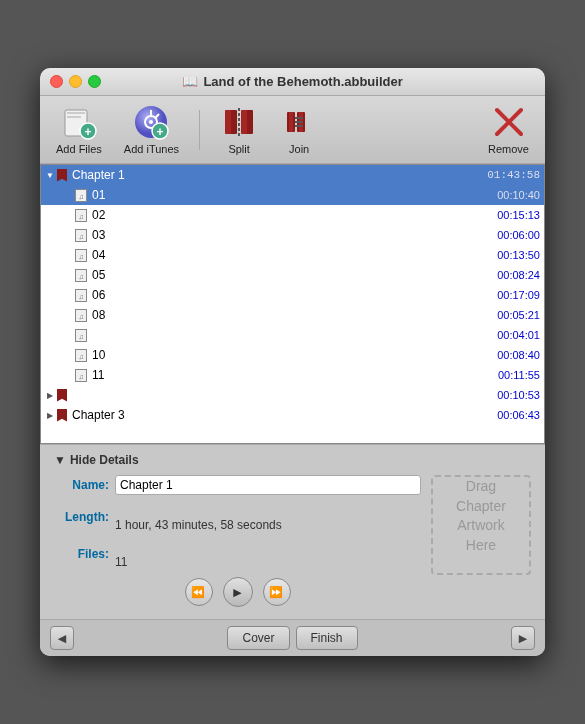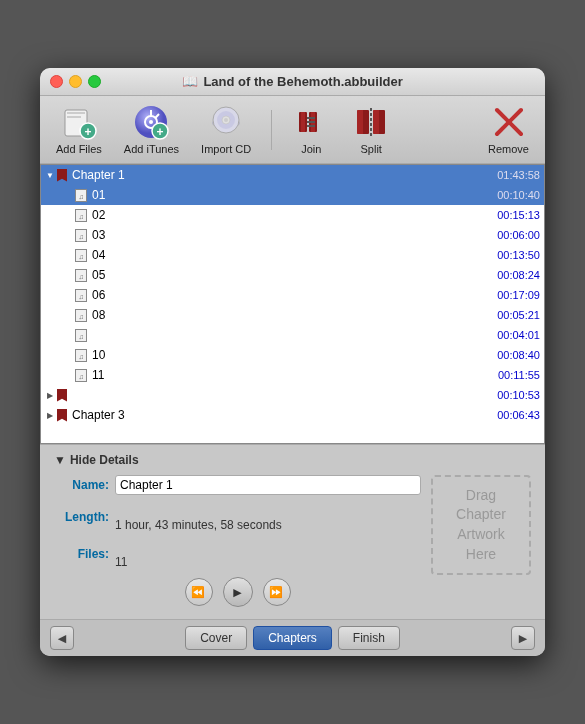--- a/index.html
+++ b/index.html
@@ -169,21 +169,21 @@
     }
     .detail-value-text {
       color: #333;
       font-size: 12px;
       margin-top: 17px;
     }
     .artwork-box {
       width: 100px; height: 100px;
       border: 2px dashed #aaa;
       border-radius: 4px;
-      display: flex; align-items: center; justify-content: center;
+      display: flex; align-items: flex-start; justify-content: center;
       text-align: center;
       font-size: 14px;
       color: #999;
       line-height: 1.4;
       flex-shrink: 0;
     }
     
     .player-controls {
       display: flex;
       justify-content: center;
@@ -286,82 +286,70 @@
           <circle cx="18" cy="18" r="2" fill="white"></circle>
           <line x1="18" y1="6" x2="18" y2="12" stroke="white" stroke-width="2"></line>
           <line x1="26" y1="10" x2="22" y2="14.2" stroke="white" stroke-width="2"></line>
           <circle cx="27" cy="27" r="8" fill="#4a8" stroke="#fff" stroke-width="1.5"></circle>
           <text x="27" y="31.5" text-anchor="middle" font-size="12" font-weight="bold" fill="white">+</text>
         </svg>
       </div>
       <span class="toolbar-btn-label">Add iTunes</span>
     </div>
 
+
+    <div class="toolbar-separator"></div>
+
     <div class="toolbar-btn">
       <div class="toolbar-btn-icon">
         <svg width="36" height="36" viewBox="0 0 36 36">
-          <ellipse cx="18" cy="19" rx="14" ry="5" fill="#a0a0c0" opacity="0.5"></ellipse>
-          <circle cx="18" cy="16" r="13" fill="#d8d8e8" stroke="#aaa" stroke-width="1"></circle>
-          <circle cx="18" cy="16" r="9" fill="rgba(180,180,220,0.4)"></circle>
-          <circle cx="18" cy="16" r="4" fill="#e0e0e0" stroke="#bbb" stroke-width="0.5"></circle>
-          <circle cx="18" cy="16" r="2" fill="#ccc"></circle>
+          <rect x="4" y="6" width="12" height="24" rx="1" fill="#8b1a1a"></rect>
+          <rect x="4" y="6" width="6" height="24" fill="#c03030" opacity="0.5"></rect>
+          <rect x="20" y="6" width="12" height="24" rx="1" fill="#8b1a1a"></rect>
+          <rect x="20" y="6" width="6" height="24" fill="#c03030" opacity="0.5"></rect>
+          <line x1="18" y1="4" x2="18" y2="32" stroke="#555" stroke-width="2" stroke-dasharray="3,2"></line>
         </svg>
       </div>
-      <span class="toolbar-btn-label">Import CD</span>
-    </div>
-
-    <div class="toolbar-separator"></div>
+      <span class="toolbar-btn-label">Split</span>
+    </div>
 
     <div class="toolbar-btn">
       <div class="toolbar-btn-icon">
         <svg width="36" height="36" viewBox="0 0 36 36">
           <rect x="6" y="8" width="8" height="20" rx="1" fill="#8b1a1a"></rect>
           <rect x="16" y="8" width="8" height="20" rx="1" fill="#8b1a1a"></rect>
           <rect x="8" y="8" width="4" height="20" fill="#c03030" opacity="0.5"></rect>
           <rect x="18" y="8" width="4" height="20" fill="#c03030" opacity="0.5"></rect>
           <path d="M14 14 L22 14" stroke="#555" stroke-width="2" fill="none"></path>
           <path d="M14 18 L22 18" stroke="#555" stroke-width="2" fill="none"></path>
           <path d="M14 22 L22 22" stroke="#555" stroke-width="2" fill="none"></path>
         </svg>
       </div>
       <span class="toolbar-btn-label">Join</span>
     </div>
 
-    <div class="toolbar-btn">
-      <div class="toolbar-btn-icon">
-        <svg width="36" height="36" viewBox="0 0 36 36">
-          <rect x="4" y="6" width="12" height="24" rx="1" fill="#8b1a1a"></rect>
-          <rect x="4" y="6" width="6" height="24" fill="#c03030" opacity="0.5"></rect>
-          <rect x="20" y="6" width="12" height="24" rx="1" fill="#8b1a1a"></rect>
-          <rect x="20" y="6" width="6" height="24" fill="#c03030" opacity="0.5"></rect>
-          <line x1="18" y1="4" x2="18" y2="32" stroke="#555" stroke-width="2" stroke-dasharray="3,2"></line>
-        </svg>
-      </div>
-      <span class="toolbar-btn-label">Split</span>
-    </div>
-
     <div style="flex:1"></div>
 
     <div class="toolbar-btn">
       <div class="toolbar-btn-icon">
         <svg width="36" height="36" viewBox="0 0 36 36">
           <line x1="6" y1="6" x2="30" y2="30" stroke="#c03030" stroke-width="4" stroke-linecap="round"></line>
           <line x1="30" y1="6" x2="6" y2="30" stroke="#c03030" stroke-width="4" stroke-linecap="round"></line>
         </svg>
       </div>
       <span class="toolbar-btn-label">Remove</span>
     </div>
   </div>
 
   <div class="list-area" id="chapter-list">
   <div class="list-row selected">
         <span class="expand-arrow open">▼</span>
         <span style="display: inline-block; width: 10px; height: 13px; background: rgb(139, 26, 26); clip-path: polygon(0px 0px, 100% 0px, 100% 100%, 50% 78%, 0px 100%); margin-right: 5px; flex-shrink: 0;"></span>
         <span class="row-label">Chapter 1</span>
-        <span class="time" style="color: rgb(221, 221, 238);">01:43:58</span>
+        <span class="time" style="color: rgb(221, 221, 238); font-family: Liberation Mono, monospace;">01:43:58</span>
       </div>
       <div class="list-row selected">
         <span style="width: 30px; display: inline-block;"></span>
         <span style="display: inline-block; width: 12px; height: 13px; background: rgb(240, 240, 240); border: 1px solid rgb(136, 136, 136); margin-right: 5px; flex-shrink: 0; font-size: 7px; text-align: center; line-height: 13px; color: rgb(102, 102, 102);">♫</span>
         <span class="row-label">01</span>
         <span class="time">00:10:40</span>
       </div>
       <div class="list-row">
         <span style="width: 30px; display: inline-block;"></span>
         <span style="display: inline-block; width: 12px; height: 13px; background: rgb(240, 240, 240); border: 1px solid rgb(136, 136, 136); margin-right: 5px; flex-shrink: 0; font-size: 7px; text-align: center; line-height: 13px; color: rgb(102, 102, 102);">♫</span>
@@ -466,21 +454,20 @@
       </div>
     </div>
   </div>
 
   <div class="bottom-nav">
     <div class="nav-arrow">
       <span>◀</span>
     </div>
     <div class="nav-spacer"></div>
     <button class="nav-btn">Cover</button>
-    <button class="nav-btn active">Chapters</button>
     <button class="nav-btn">Finish</button>
     <div class="nav-spacer"></div>
     <div class="nav-arrow">
       <span>▶</span>
     </div>
   </div>
 
 </div>
 
 </body></html>

